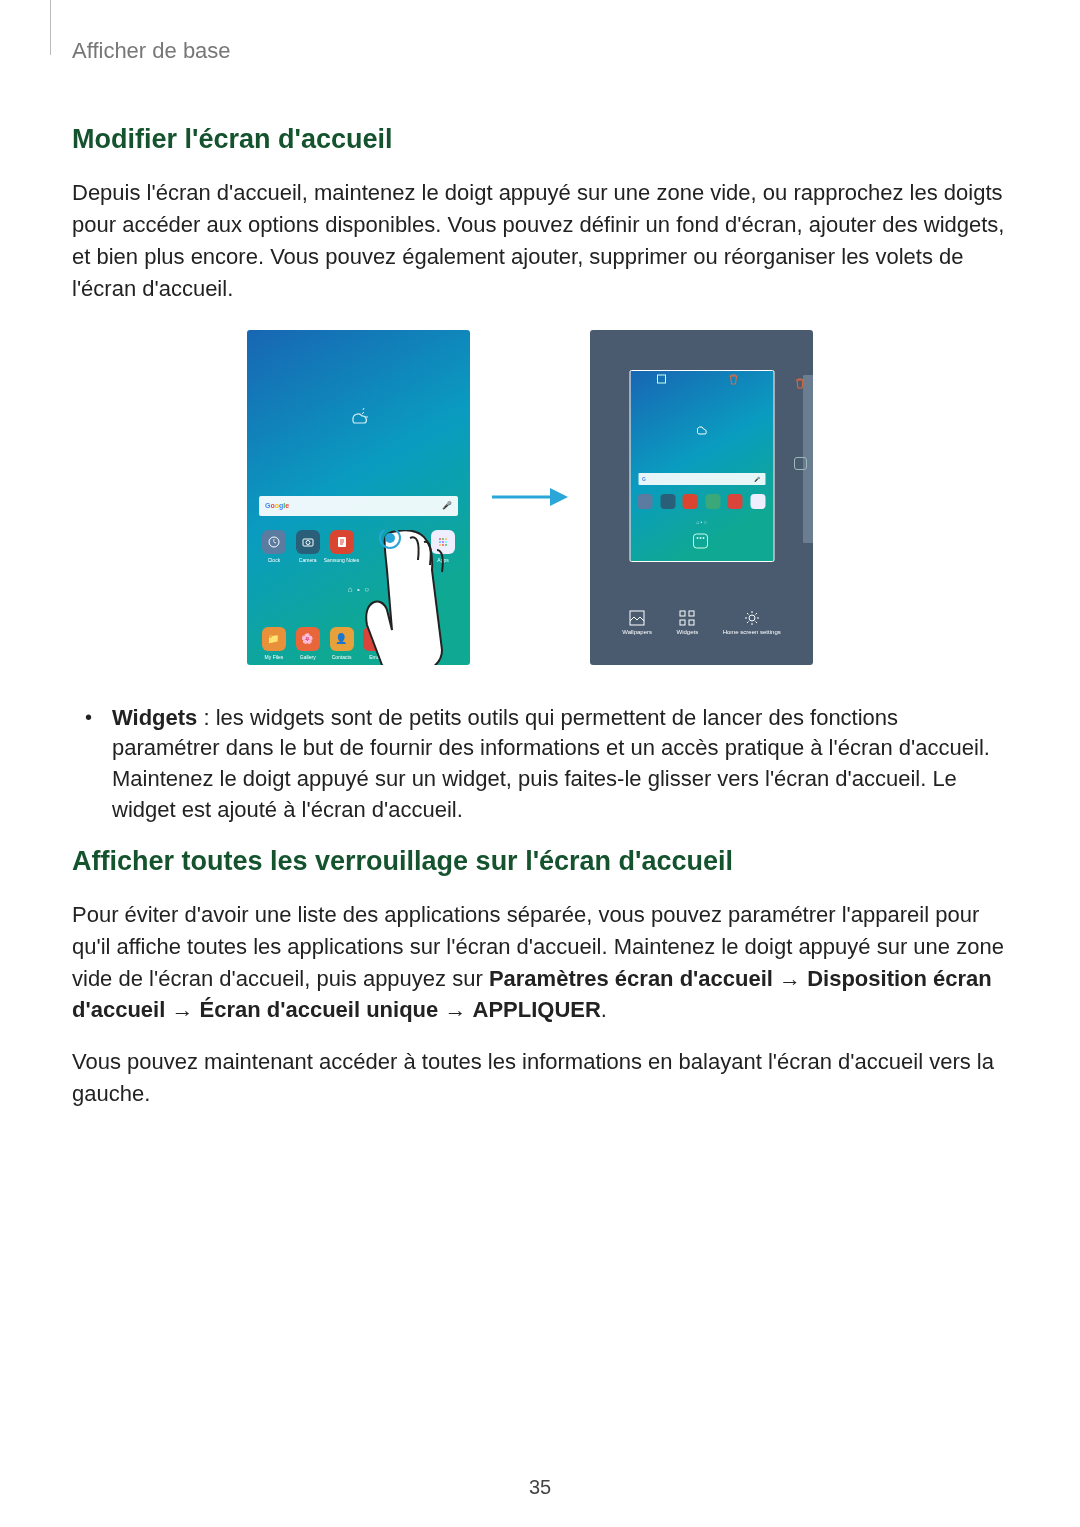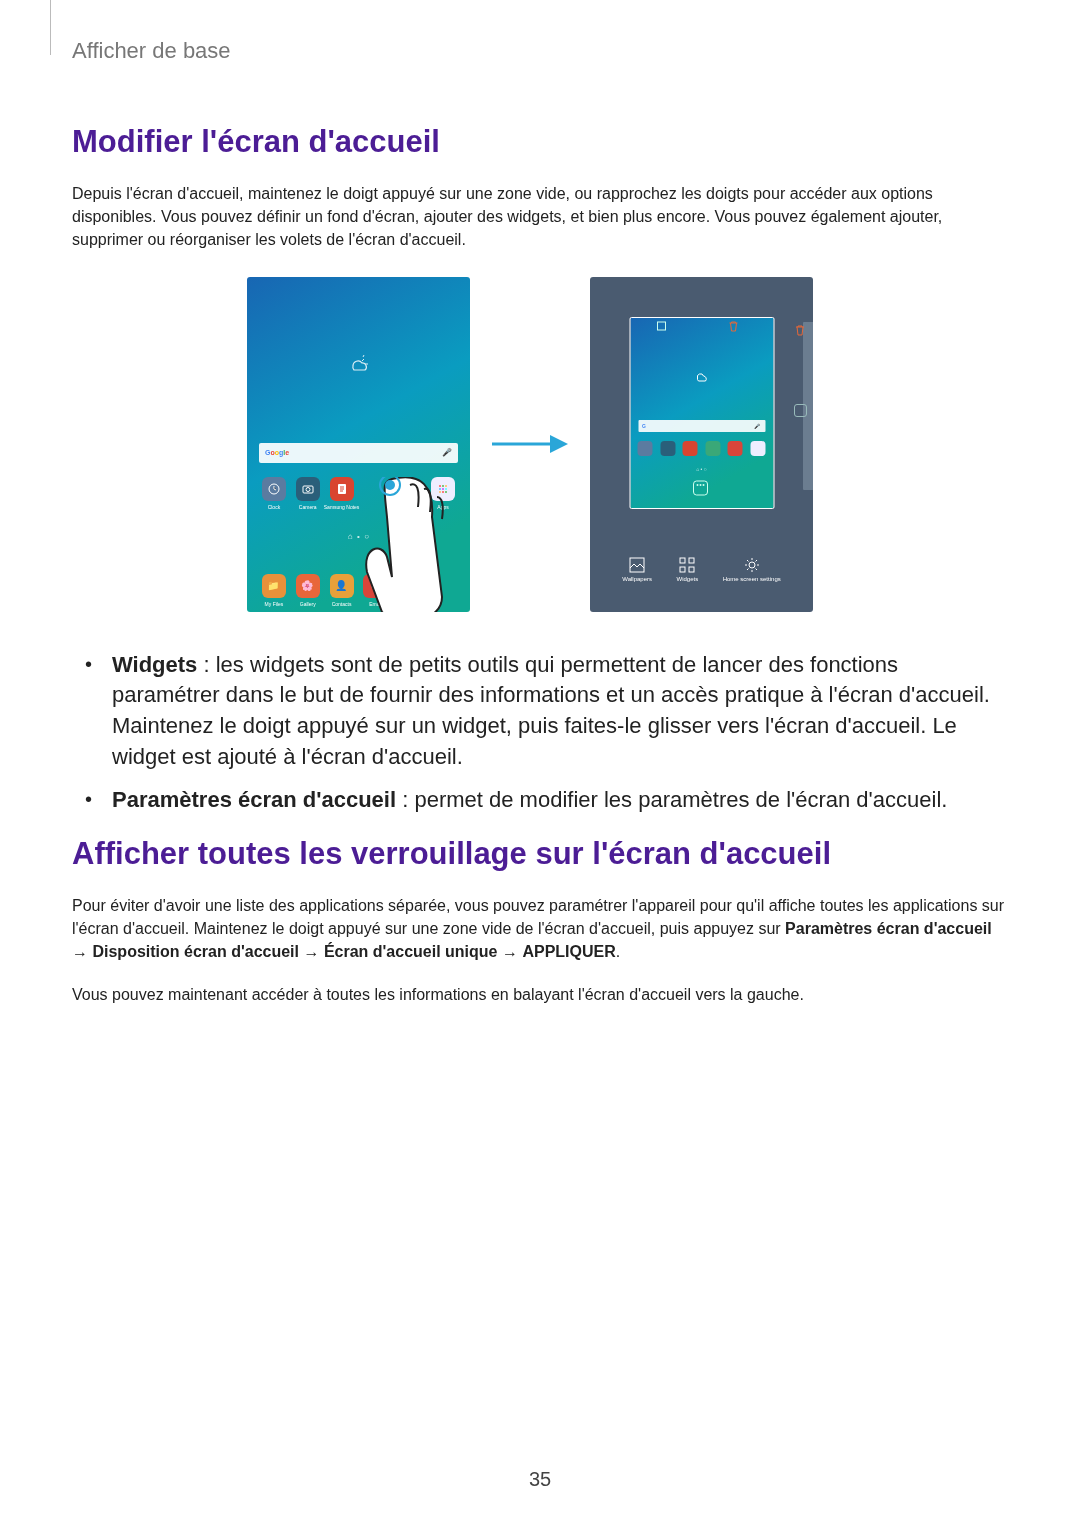--- a/index.html
+++ b/index.html
@@ -21,28 +21,28 @@
     }
     .chapter-title {
       font-size: 22px;
       color: #777;
       margin-left: 22px;
       margin-top: 3px;
       margin-bottom: 60px;
       font-weight: 400;
     }
     h2 {
-      font-size: 31px;
+      font-size: 27px;
       font-weight: 700;
       margin-bottom: 22px;
       margin-left: 22px;
-      color: #4c1d95;
+      color: #14532d;
     }
     p {
-      font-size: 16px;
+      font-size: 22px;
       line-height: 1.45;
       margin-left: 22px;
       margin-bottom: 20px;
       color: #222;
     }
     ul {
       list-style: none;
       margin-left: 22px;
       margin-bottom: 20px;
     }
@@ -189,21 +189,21 @@
       display:flex;
       justify-content:space-around;
       padding: 0 20px;
     }
     .ba-item{display:flex;flex-direction:column;align-items:center;gap:3px;color:#fff;font-size:6px;}
     .ba-icon{width:16px;height:16px;display:flex;align-items:center;justify-content:center;}
     .edge-app { position:absolute; top:127px; right:6px; width:13px;height:13px;border-radius:3px;border:1px solid #9bb;}
     .edge-del { position:absolute; top:45px; right:8px; width:10px;height:10px;}
     .page-number {
       position:absolute;
-      bottom: 36px;
+      bottom: 28px;
       left:0; right:0;
       text-align:center;
       font-size: 20px;
       color:#444;
     }
   </style>
 </head>
 <body>
 
 <div class="left-rule"></div>
@@ -398,23 +398,20 @@
         <span>Home screen settings</span>
       </div>
     </div>
   </div>
 </div>
 
 <ul>
   <li>
     <span class="bold">Widgets</span><span> : les widgets sont de petits outils qui permettent de lancer des fonctions paramétrer dans le but de fournir des informations et un accès pratique à l'écran d'accueil. Maintenez le doigt appuyé sur un widget, puis faites-le glisser vers l'écran d'accueil. Le widget est ajouté à l'écran d'accueil.</span>
   </li>
-  <li>
-    <span class="bold">Paramètres écran d'accueil</span><span> : permet de modifier les paramètres de l'écran d'accueil.</span>
-  </li>
 </ul>
 
 <h2>Afficher toutes les verrouillage sur l'écran d'accueil</h2>
 
 <p>
   <span>Pour éviter d'avoir une liste des applications séparée, vous pouvez paramétrer l'appareil pour qu'il affiche toutes les applications sur l'écran d'accueil. Maintenez le doigt appuyé sur une zone vide de l'écran d'accueil, puis appuyez sur </span><span class="bold">Paramètres écran d'accueil</span><span class="arrow-sep"> → </span><span class="bold">Disposition écran d'accueil</span><span class="arrow-sep"> → </span><span class="bold">Écran d'accueil unique</span><span class="arrow-sep"> → </span><span class="bold">APPLIQUER</span><span>.</span>
 </p>
 
 <p>Vous pouvez maintenant accéder à toutes les informations en balayant l'écran d'accueil vers la gauche.</p>
 

